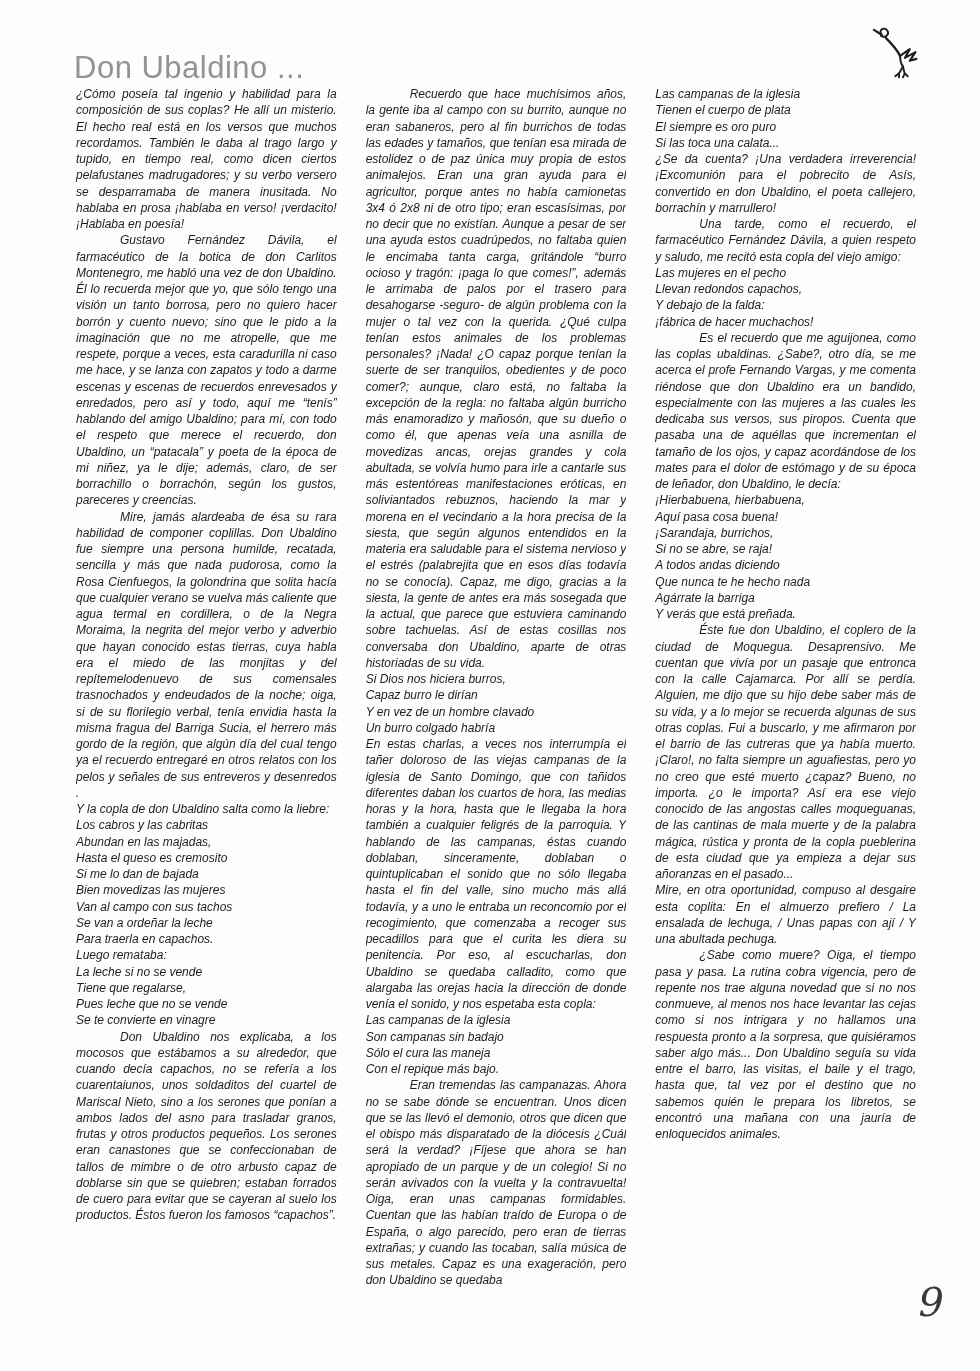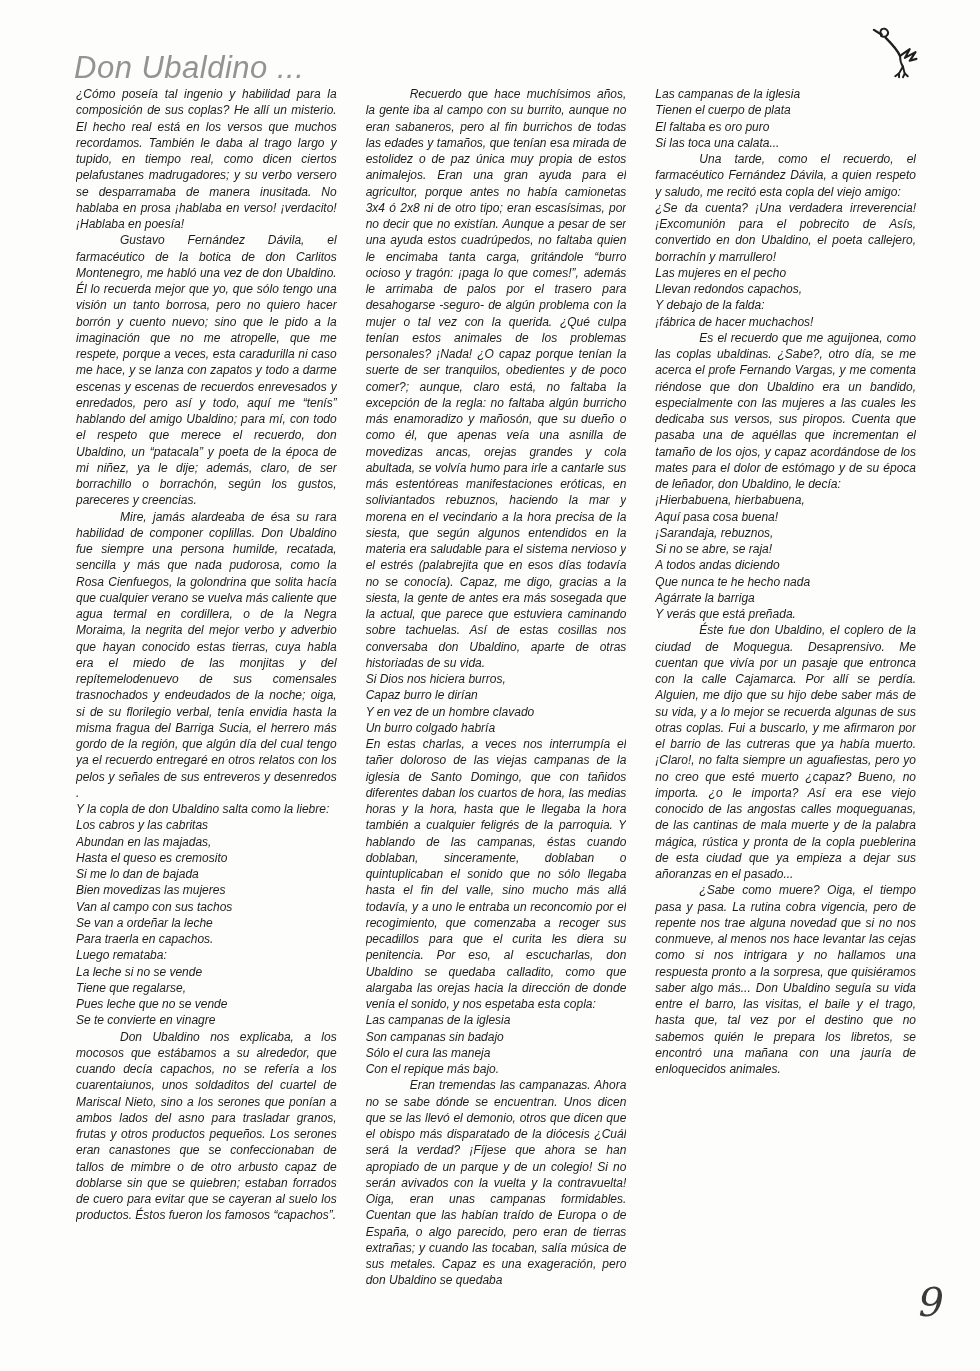--- a/index.html
+++ b/index.html
@@ -10,21 +10,20 @@
     position:relative;
     overflow:hidden;
   }
   .page{
     position:absolute;inset:0;
     background:#fdfdfc;
   }
   .page-title{
     position:absolute;
     left:74px;top:50px;
-    font-style:italic;
     font-size:31px;
     color:#939393;
     letter-spacing:0.5px;
     white-space:nowrap;
   }
   .corner-icon{
     position:absolute;
     right:50px;top:26px;
     width:58px;height:58px;
   }
@@ -116,37 +115,38 @@
         <p class="para">En estas charlas, a veces nos interrumpía el tañer doloroso de las viejas campanas de la iglesia de Santo Domingo, que con tañidos diferentes daban los cuartos de hora, las medias horas y la hora, hasta que le llegaba la hora también a cualquier feligrés de la parroquia. Y hablando de las campanas, éstas cuando doblaban, sinceramente, doblaban o quintuplicaban el sonido que no sólo llegaba hasta el fin del valle, sino mucho más allá todavía, y a uno le entraba un reconcomio por el recogimiento, que comenzaba a recoger sus pecadillos para que el curita les diera su penitencia. Por eso, al escucharlas, don Ubaldino se quedaba calladito, como que alargaba las orejas hacia la dirección de donde venía el sonido, y nos espetaba esta copla:</p>
         <p class="verse">Las campanas de la iglesia</p>
         <p class="verse">Son campanas sin badajo</p>
         <p class="verse">Sólo el cura las maneja</p>
         <p class="verse">Con el repique más bajo.</p>
         <p class="para indent">Eran tremendas las campanazas. Ahora no se sabe dónde se encuentran. Unos dicen que se las llevó el demonio, otros que dicen que el obispo más disparatado de la diócesis ¿Cuál será la verdad? ¡Fíjese que ahora se han apropiado de un parque y de un colegio! Si no serán avivados con la vuelta y la contravuelta! Oiga, eran unas campanas formidables. Cuentan que las habían traído de Europa o de España, o algo parecido, pero eran de tierras extrañas; y cuando las tocaban, salía música de sus metales. Capaz es una exageración,  pero don Ubaldino se quedaba</p>
       </div>
       <div class="col">
         <p class="verse">Las campanas de la iglesia</p>
         <p class="verse">Tienen el cuerpo de plata</p>
-        <p class="verse">El faltaba es oro puro</p>
+        <p class="verse">El siempre es oro puro</p>
         <p class="verse">Si las toca una calata...</p>
+        <p class="para">¿Se da cuenta? ¡Una verdadera irreverencia! ¡Excomunión para el pobrecito de Asís, convertido en don Ubaldino, el poeta callejero, borrachín y marrullero!</p>
         <p class="para indent">Una tarde, como el recuerdo, el farmacéutico Fernández Dávila, a quien respeto y saludo, me recitó esta copla del viejo amigo:</p>
-        <p class="para">¿Se da cuenta? ¡Una verdadera irreverencia! ¡Excomunión para el pobrecito de Asís, convertido en don Ubaldino, el poeta callejero, borrachín y marrullero!</p>
         <p class="verse">Las mujeres en el pecho</p>
         <p class="verse">Llevan redondos capachos,</p>
         <p class="verse">Y debajo de la falda:</p>
         <p class="verse">¡fábrica de hacer muchachos!</p>
         <p class="para indent">Es el recuerdo que me aguijonea, como las coplas ubaldinas. ¿Sabe?, otro día, se me acerca el profe Fernando Vargas, y me comenta riéndose que don Ubaldino era un bandido, especialmente con las mujeres a las cuales les dedicaba sus versos, sus piropos. Cuenta que pasaba una de aquéllas que incrementan el tamaño de los ojos, y capaz acordándose de los mates para el dolor de estómago y de su época de leñador, don Ubaldino, le decía:</p>
         <p class="verse">¡Hierbabuena, hierbabuena,</p>
         <p class="verse">Aquí pasa cosa buena!</p>
-        <p class="verse">¡Sarandaja, rebuznos,</p>
+        <p class="verse">¡Sarandaja, burrichos,</p>
         <p class="verse">Si no se abre, se raja!</p>
         <p class="verse">A todos andas diciendo</p>
         <p class="verse">Que nunca te he hecho nada</p>
         <p class="verse">Agárrate la barriga</p>
         <p class="verse">Y verás que está preñada.</p>
         <p class="para indent">Éste fue don Ubaldino, el coplero de la ciudad de Moquegua. Desaprensivo. Me cuentan que vivía por un pasaje que entronca con la calle Cajamarca. Por allí se perdía. Alguien, me dijo que su hijo debe saber más de su vida, y a lo mejor se recuerda algunas de sus otras coplas. Fui a buscarlo, y me afirmaron por el barrio de las cutreras que ya había muerto. ¡Claro!, no falta siempre un aguafiestas, pero yo no creo que esté muerto ¿capaz? Bueno, no importa. ¿o le importa? Así era ese viejo conocido de las angostas calles moqueguanas, de las cantinas de mala muerte y de la palabra mágica, rústica y pronta de la copla pueblerina de esta ciudad que ya empieza a dejar sus añoranzas en el pasado...</p>
+        <p class="para">Mire, en otra oportunidad, compuso al desgaire esta coplita: En el almuerzo prefiero / La ensalada de lechuga, / Unas papas con ají / Y una abultada pechuga.</p>
         <p class="para indent">¿Sabe como muere? Oiga, el tiempo pasa y pasa. La rutina cobra vigencia, pero de repente nos trae alguna novedad que si no nos conmueve, al menos nos hace levantar las cejas como si nos intrigara y no hallamos una respuesta pronto a la sorpresa, que quisiéramos saber algo más... Don Ubaldino seguía su vida entre el barro, las visitas, el baile y el trago, hasta que, tal vez por el destino que no sabemos quién le prepara los libretos, se encontró una mañana con una jauría de enloquecidos animales.</p>
       </div>
     </div>
 
   <div class="page-number">9</div>
 
 </div>
 
 </body></html>

